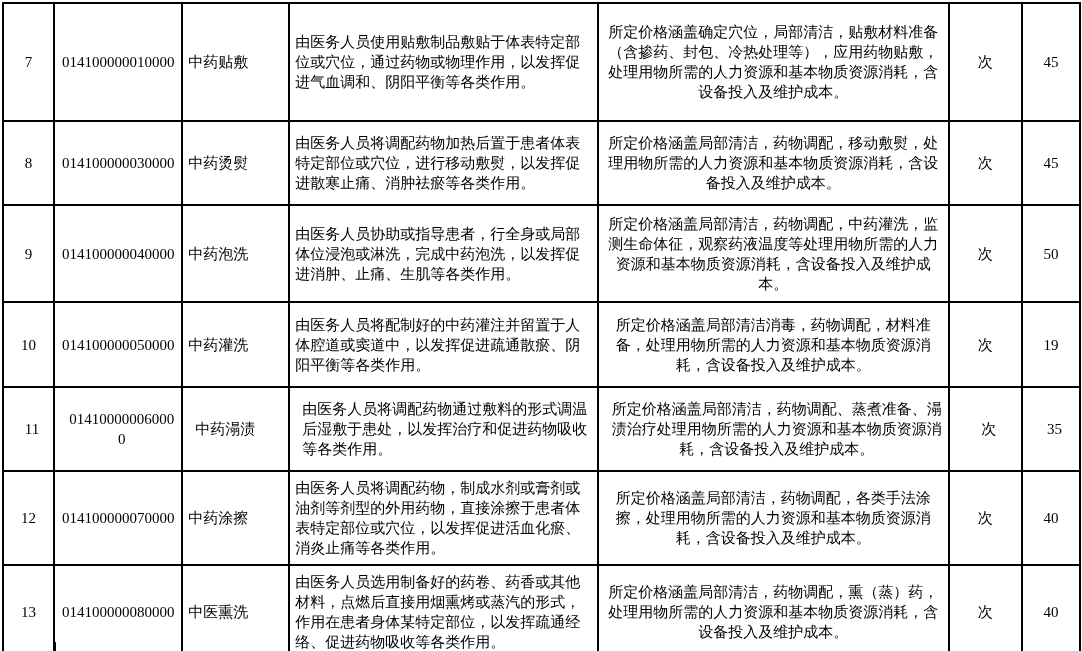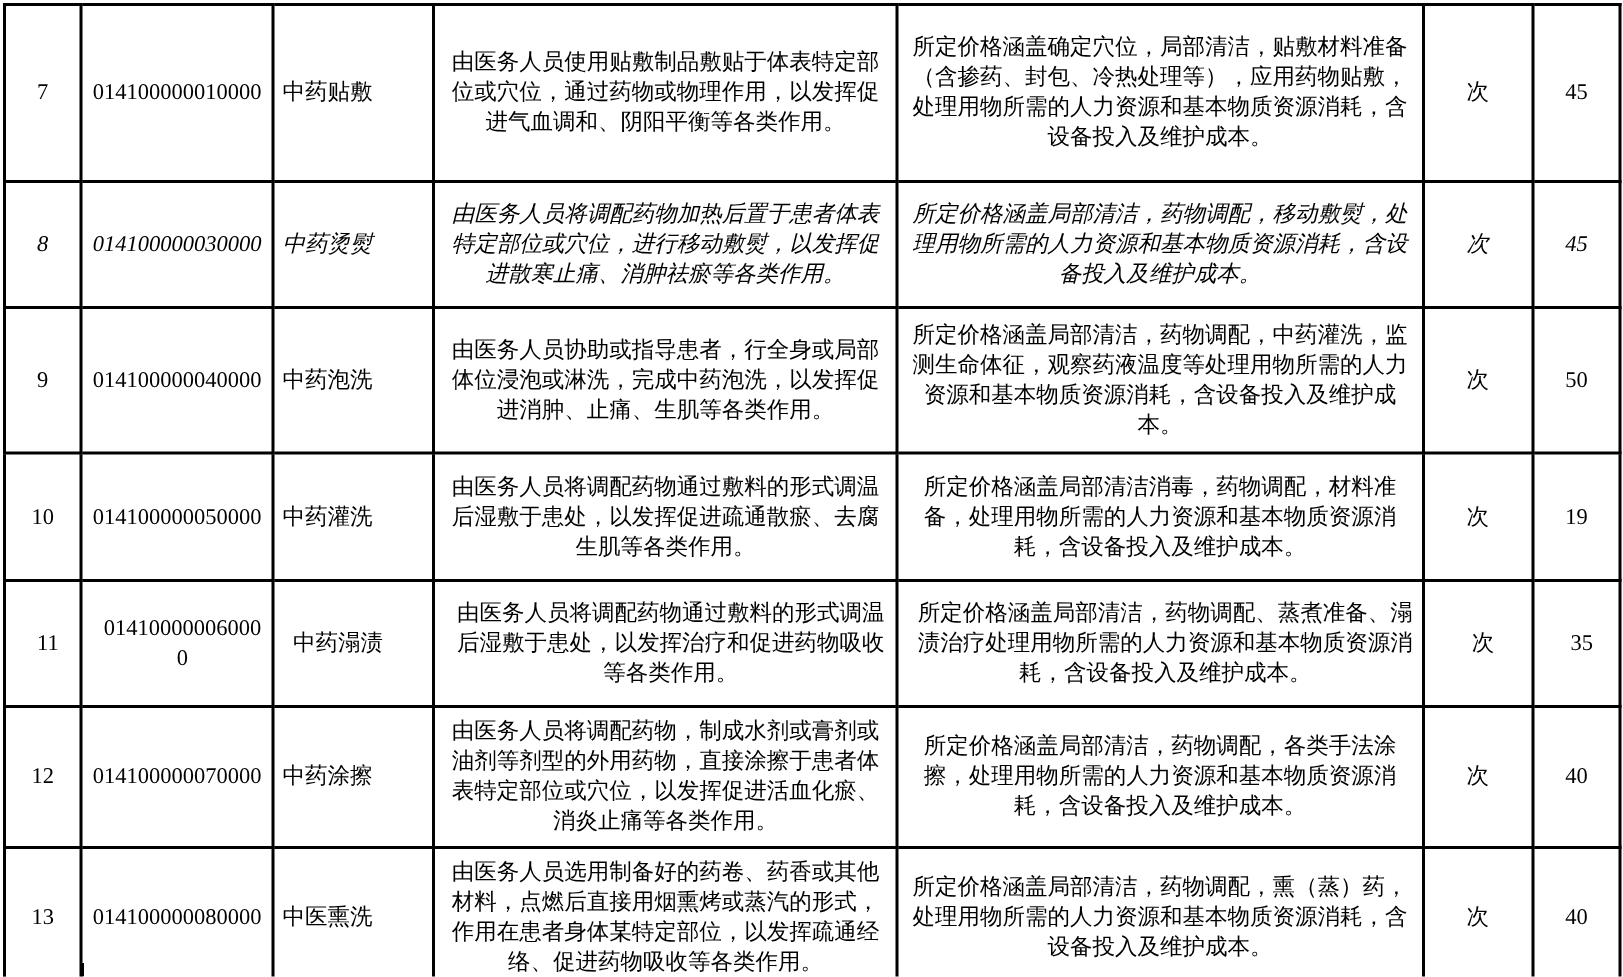--- a/index.html
+++ b/index.html
@@ -15,27 +15,27 @@
     border:2px solid #000;
     vertical-align:middle;
     font-size:15px;line-height:20px;
     padding:3px 5px;
     overflow:hidden;
     word-break:break-all;
   }
   .c-seq  {width:50px;text-align:center;}
   .c-code {width:126px;text-align:center;padding:3px 1px;}
   .c-name {width:105px;}
-  .c-desc {width:303px;text-align:center;}
+  .c-desc {width:303px;text-align:left;}
   .c-cov  {width:344px;text-align:center;}
   .c-unit {width:72px;text-align:center;}
   .c-price{width:57px;text-align:center;margin-top:28px;}
   
   .price-table tr:nth-child(1) td{height:110px;}
-  .price-table tr:nth-child(2) td{height:76px;font-style:italic;}
+  .price-table tr:nth-child(2) td{height:76px;}
   .price-table tr:nth-child(3) td{height:89px;}
   .price-table tr:nth-child(4) td{height:77px;}
   .price-table tr:nth-child(5) td{height:76px;padding-left:12px;}
   .price-table tr:nth-child(6) td{height:86px;}
   .price-table tr:nth-child(7) td{height:85px;}
   
   .stub{position:absolute;width:2px;height:9px;background:#000;top:642px;}
   .stub-1{left:2px;}
   .stub-2{left:54px;}
 </style>
@@ -77,21 +77,21 @@
       <td class="c-name">中药泡洗</td>
       <td class="c-desc">由医务人员协助或指导患者，行全身或局部体位浸泡或淋洗，完成中药泡洗，以发挥促进消肿、止痛、生肌等各类作用。</td>
       <td class="c-cov">所定价格涵盖局部清洁，药物调配，中药灌洗，监测生命体征，观察药液温度等处理用物所需的人力资源和基本物质资源消耗，含设备投入及维护成本。</td>
       <td class="c-unit">次</td>
       <td class="c-price">50</td>
     </tr>
     <tr>
       <td class="c-seq">10</td>
       <td class="c-code">014100000050000</td>
       <td class="c-name">中药灌洗</td>
-      <td class="c-desc">由医务人员将调配药物通过敷料的形式调温后湿敷于患处，以发挥促进疏通散瘀、去腐生肌等各类作用。</td>
+      <td class="c-desc">由医务人员将配制好的中药灌注并留置于人体腔道或窦道中，以发挥促进疏通散瘀、阴阳平衡等各类作用。</td>
       <td class="c-cov">所定价格涵盖局部清洁消毒，药物调配，材料准备，处理用物所需的人力资源和基本物质资源消耗，含设备投入及维护成本。</td>
       <td class="c-unit">次</td>
       <td class="c-price">19</td>
     </tr>
     <tr>
       <td class="c-seq">11</td>
       <td class="c-code">014100000060000</td>
       <td class="c-name">中药溻渍</td>
       <td class="c-desc">由医务人员将调配药物通过敷料的形式调温后湿敷于患处，以发挥治疗和促进药物吸收等各类作用。</td>
       <td class="c-cov">所定价格涵盖局部清洁，药物调配、蒸煮准备、溻渍治疗处理用物所需的人力资源和基本物质资源消耗，含设备投入及维护成本。</td>

